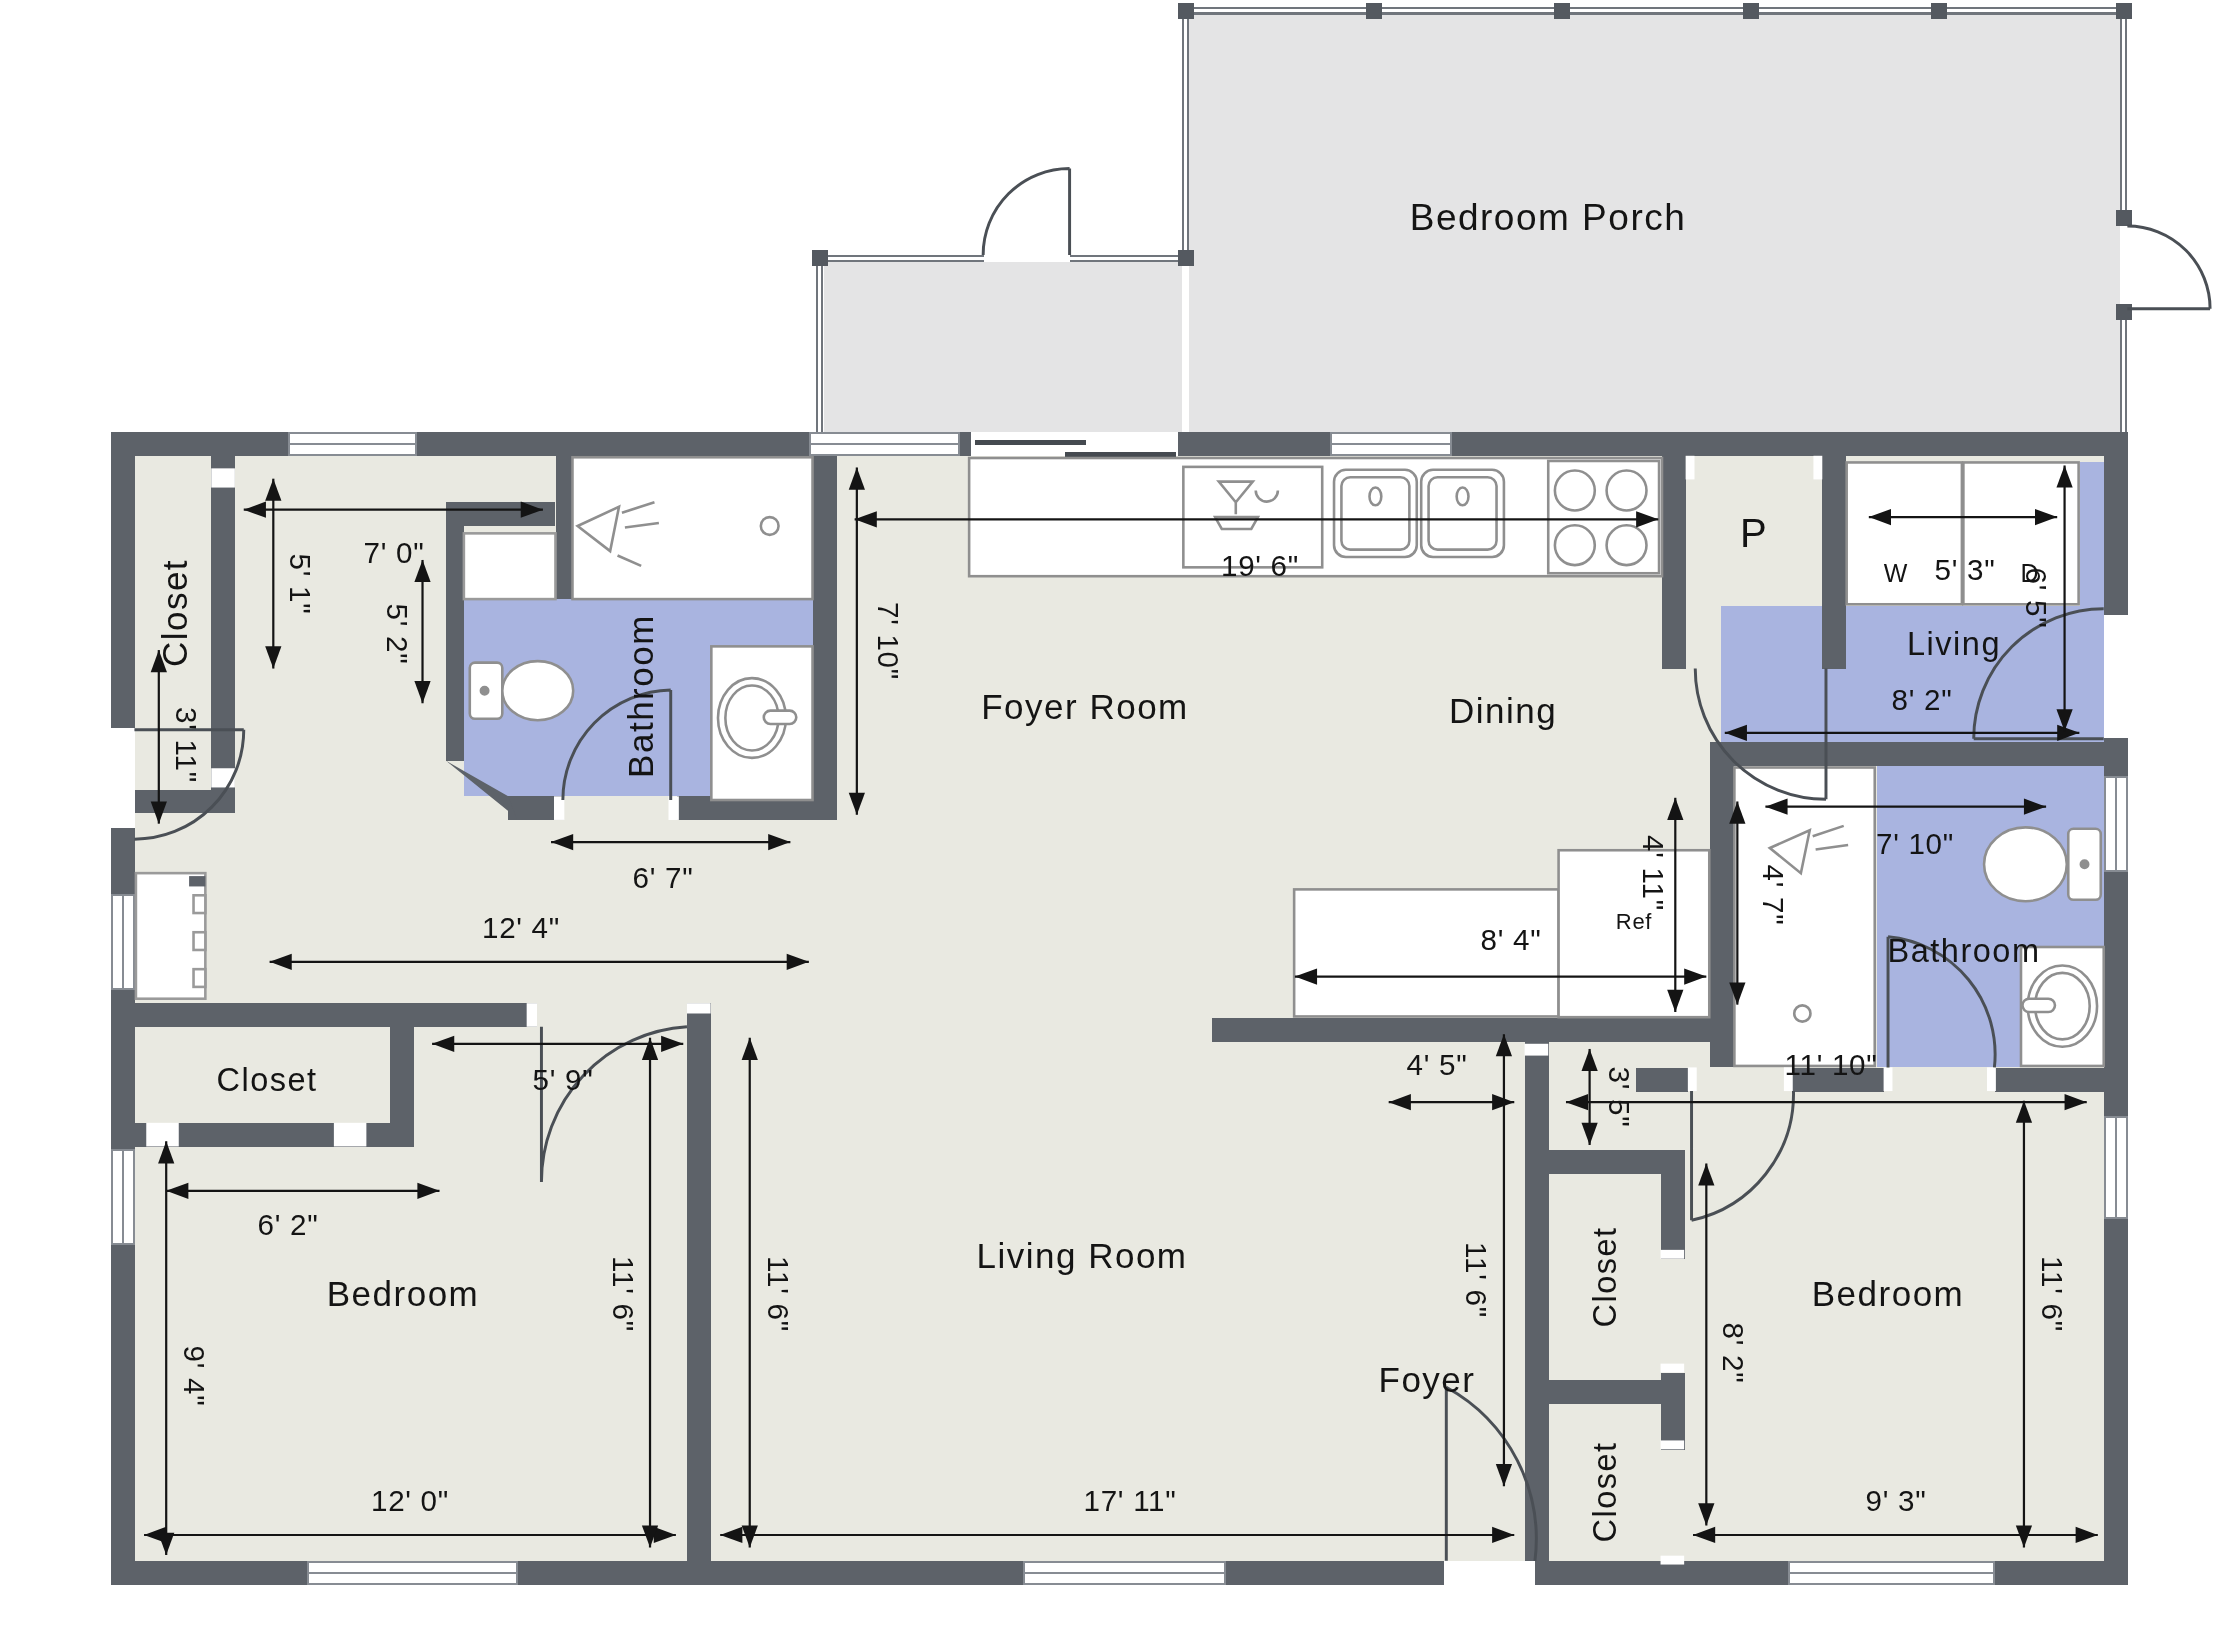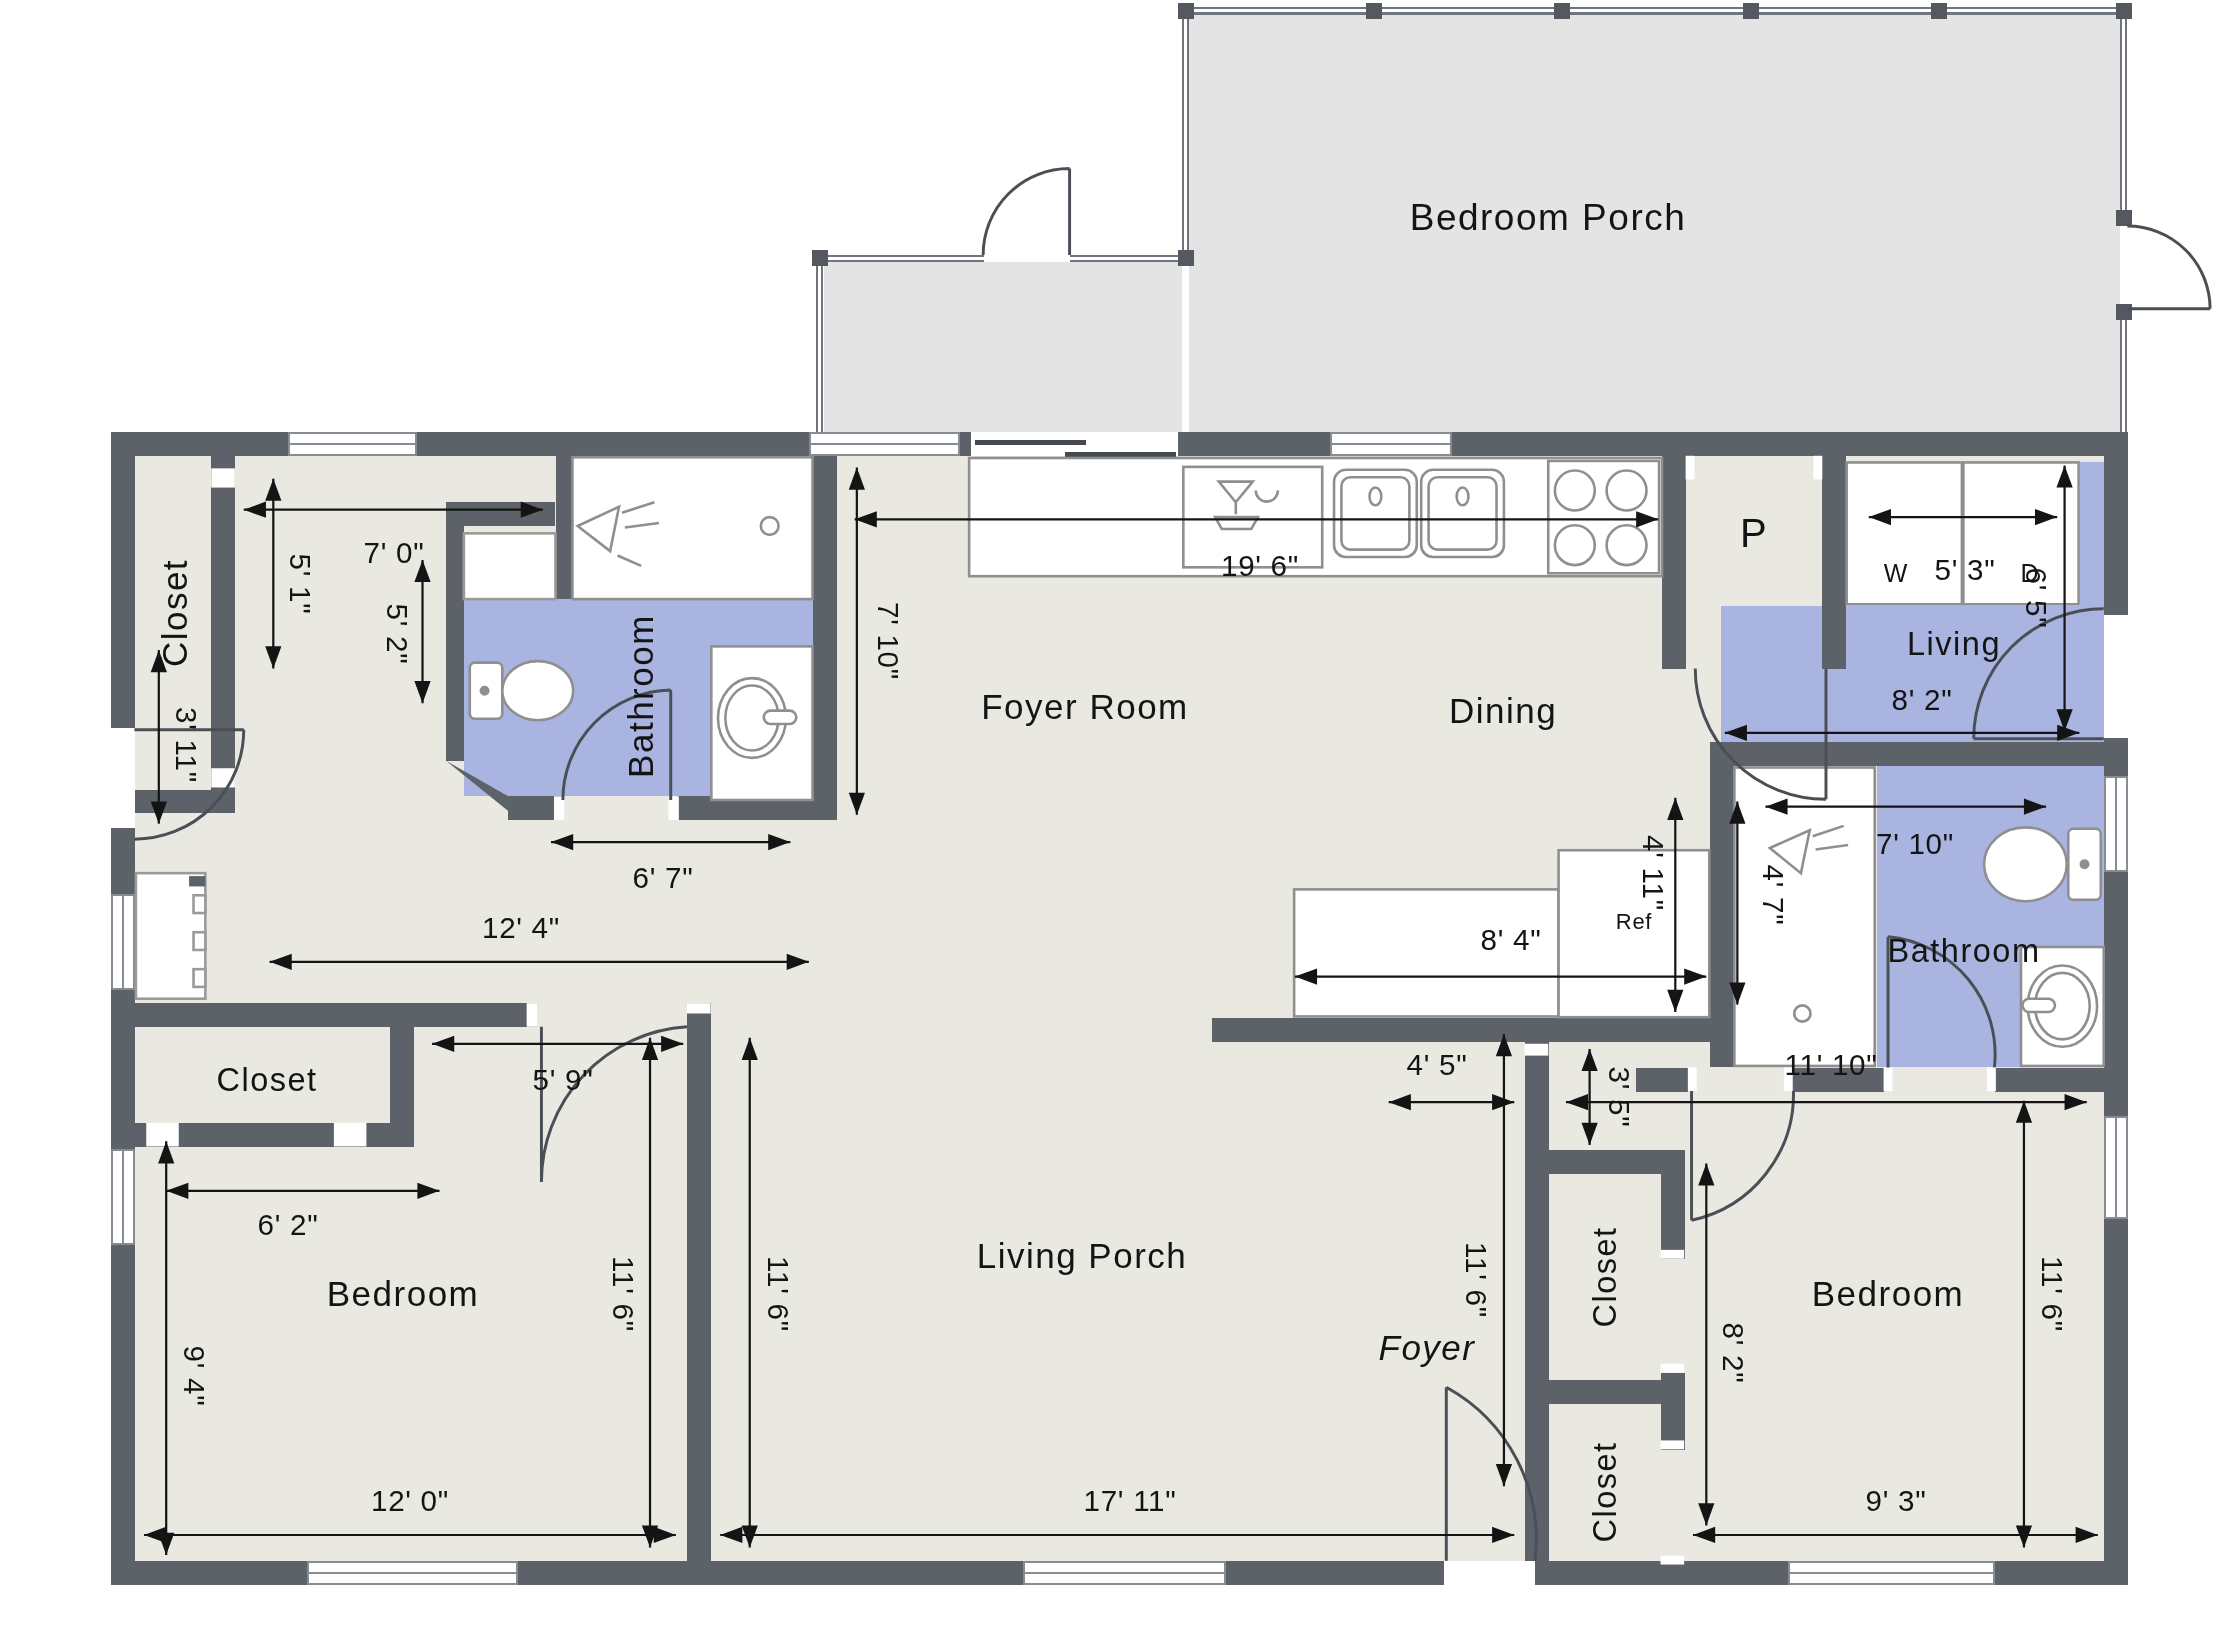--- a/index.html
+++ b/index.html
@@ -273,23 +273,23 @@
   <div class="lbl" style="left:1437px;top:1065px;">4' 5"</div>
   <div class="lbl rot90" style="left:1619px;top:1097px;">3' 5"</div>
   <div class="lbl" style="left:1831px;top:1065px;">11' 10"</div>
   <div class="lbl room" style="left:267px;top:1080px;font-size:32.5px;">Closet</div>
   <div class="lbl" style="left:563px;top:1080px;">5' 9"</div>
   <div class="lbl" style="left:288px;top:1225px;">6' 2"</div>
   <div class="lbl room" style="left:403px;top:1294px;">Bedroom</div>
   <div class="lbl rot90" style="left:194px;top:1376px;">9' 4"</div>
   <div class="lbl rot90" style="left:623px;top:1294px;">11' 6"</div>
   <div class="lbl rot90" style="left:778px;top:1294px;">11' 6"</div>
-  <div class="lbl room" style="left:1082px;top:1256px;">Living Porch</div>
+  <div class="lbl room" style="left:1082px;top:1256px;">Living Room</div>
   <div class="lbl rot90" style="left:1476px;top:1280px;">11' 6"</div>
-  <div class="lbl room" style="left:1427px;top:1348px;font-style:italic;">Foyer</div>
+  <div class="lbl room" style="left:1427px;top:1380px;">Foyer</div>
   <div class="lbl room rotm90" style="left:1605px;top:1277px;font-size:32.5px;">Closet</div>
   <div class="lbl room rotm90" style="left:1605px;top:1492px;font-size:32.5px;">Closet</div>
   <div class="lbl room" style="left:1888px;top:1294px;">Bedroom</div>
   <div class="lbl rot90" style="left:1733px;top:1353px;">8' 2"</div>
   <div class="lbl rot90" style="left:2052px;top:1294px;">11' 6"</div>
   <div class="lbl" style="left:1896px;top:1501px;">9' 3"</div>
   <div class="lbl" style="left:410px;top:1501px;">12' 0"</div>
   <div class="lbl" style="left:1130px;top:1501px;">17' 11"</div>
 
 </div>

